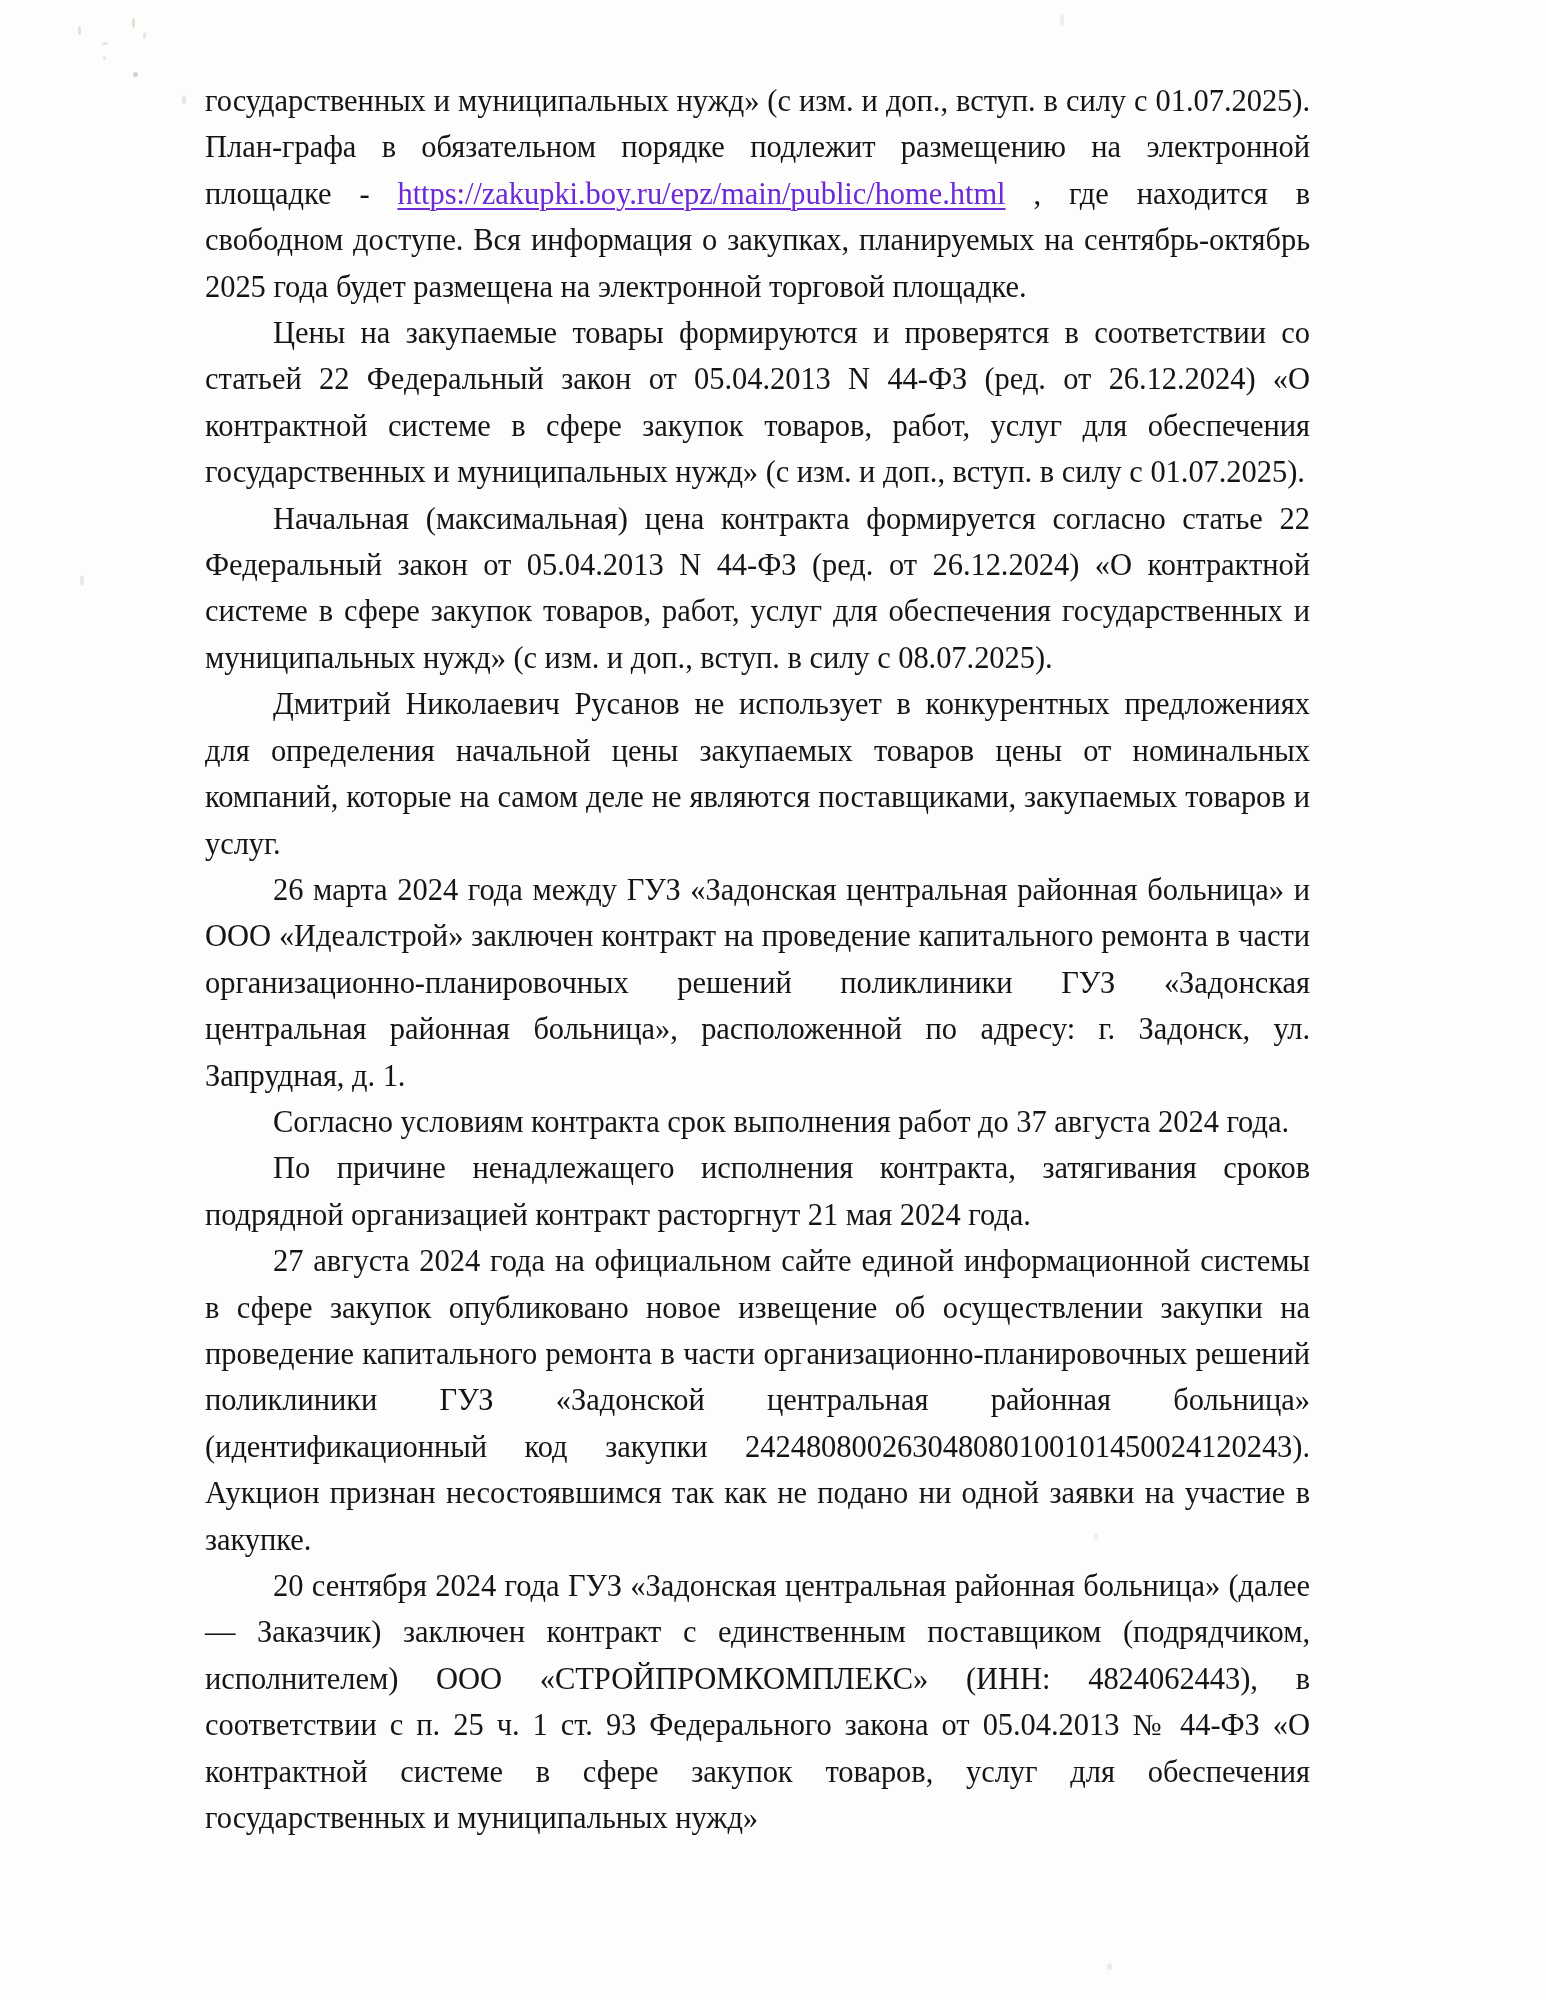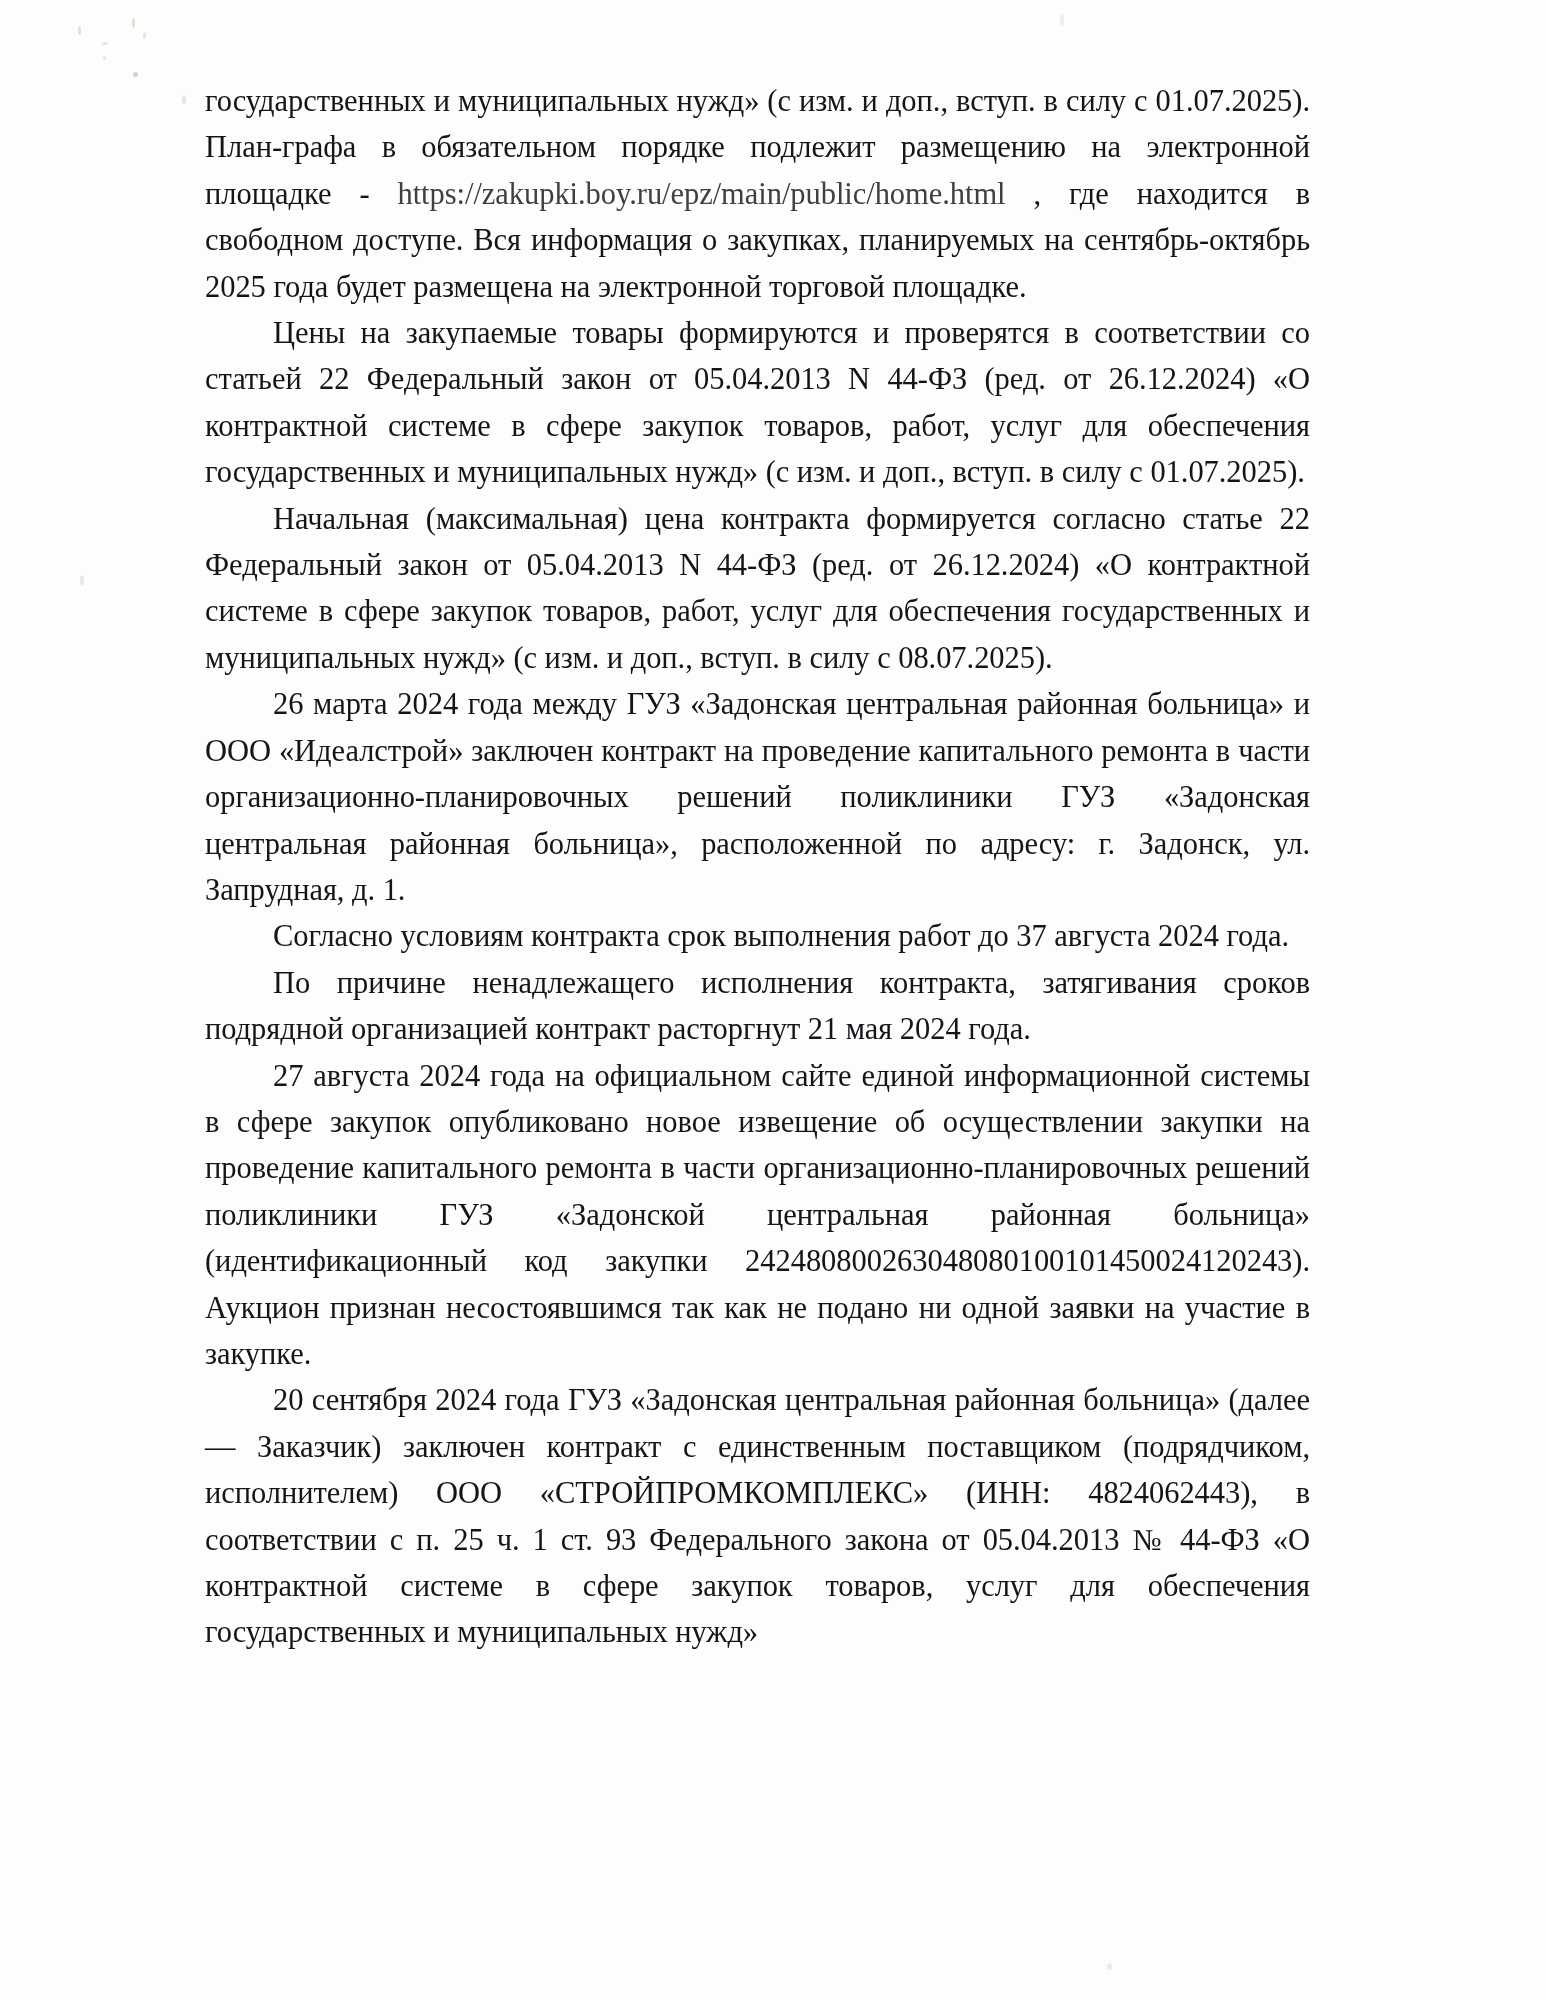--- a/index.html
+++ b/index.html
@@ -57,23 +57,24 @@
     text-align-last: left;
     hyphens: none;
   }
 
   
   .para.continuation {
     text-indent: 0;
   }
 
   .url-link {
+    text-decoration: underline;
     text-underline-offset: 4px;
     text-decoration-thickness: 1.6px;
-    color: #404040;
+    color: #6d28d9;
   }
 </style>
 </head>
 <body>
 
 <div class="page">
 
   <span class="speck s1"></span>
   <span class="speck s2"></span>
   <span class="speck s3"></span>
@@ -87,20 +88,21 @@
   <span class="speck s11"></span>
 
   <div class="body-text">
 
     <p class="para continuation"><span>государственных и муниципальных нужд» (с изм. и доп., вступ. в силу с 01.07.2025). План-графа в обязательном порядке подлежит размещению на электронной площадке - </span><span class="url-link">https://zakupki.boy.ru/epz/main/public/home.html</span><span> , где находится в свободном доступе. Вся информация о закупках, планируемых на сентябрь-октябрь 2025 года будет размещена на электронной торговой площадке.</span></p>
 
     <p class="para">Цены на закупаемые товары формируются и проверятся в соответствии со статьей 22 Федеральный закон от 05.04.2013 N 44-ФЗ (ред. от 26.12.2024) «О контрактной системе в сфере закупок товаров, работ, услуг для обеспечения государственных и муниципальных нужд» (с изм. и доп., вступ. в силу с 01.07.2025).</p>
 
     <p class="para">Начальная (максимальная) цена контракта формируется согласно статье 22 Федеральный закон от 05.04.2013 N 44-ФЗ (ред. от 26.12.2024) «О контрактной системе в сфере закупок товаров, работ, услуг для обеспечения государственных и муниципальных нужд» (с изм. и доп., вступ. в силу с 08.07.2025).</p>
 
+    <p class="para">Дмитрий Николаевич Русанов не использует в конкурентных предложениях для определения начальной цены закупаемых товаров цены от номинальных компаний, которые на самом деле не являются поставщиками, закупаемых товаров и услуг.</p>
 
 
     <p class="para"> 26 марта 2024 года между ГУЗ «Задонская центральная районная больница» и ООО «Идеалстрой» заключен контракт на проведение капитального ремонта в части организационно-планировочных решений поликлиники ГУЗ «Задонская центральная районная больница», расположенной по адресу: г. Задонск, ул. Запрудная, д. 1.</p>
 
     <p class="para">Согласно условиям контракта срок выполнения работ до 37 августа 2024 года.</p>
 
     <p class="para">По причине ненадлежащего исполнения контракта, затягивания сроков подрядной организацией контракт расторгнут 21 мая 2024 года.</p>
 
     <p class="para">27 августа 2024 года на официальном сайте единой информационной системы в сфере закупок опубликовано новое извещение об осуществлении закупки на проведение капитального ремонта в части организационно-планировочных решений поликлиники ГУЗ «Задонской центральная районная больница» (идентификационный код закупки 242480800263048080100101450024120243). Аукцион признан несостоявшимся так как не подано ни одной заявки на участие в закупке.</p>
 

